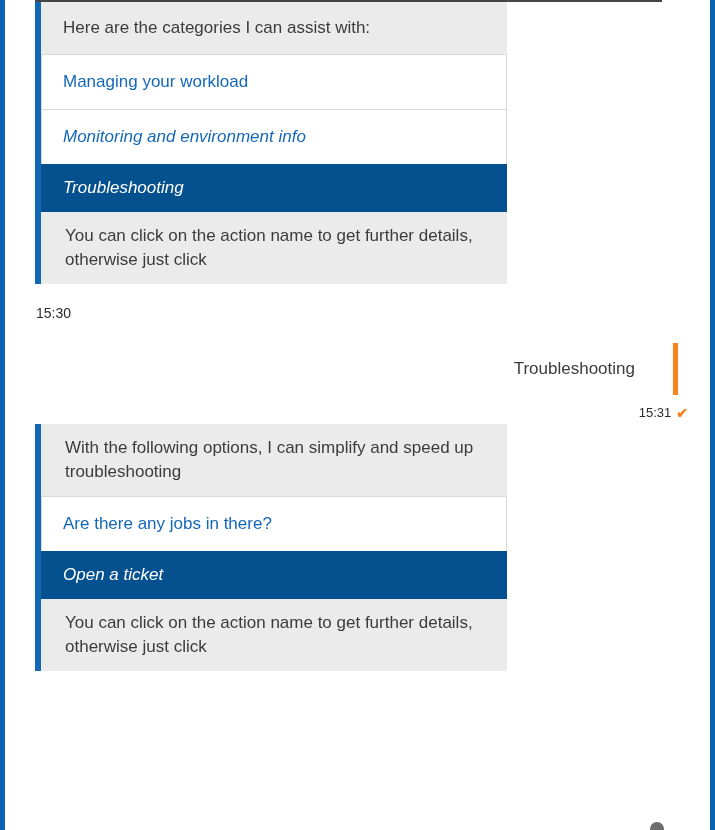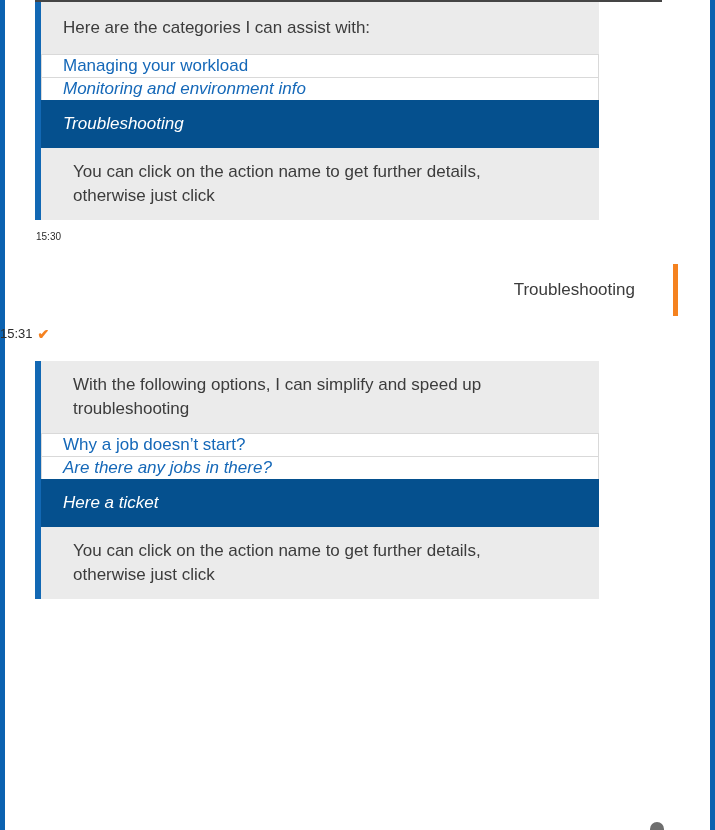--- a/index.html
+++ b/index.html
@@ -20,72 +20,72 @@
   .top-cut-line {
     position: absolute; top: 0; left: 35px; width: 627px; height: 2px;
     background: #454545;
   }
 
   .flow { position: absolute; top: 2px; left: 0; width: 715px; }
 
   .bot-group {
     display: flex;
     margin-left: 35px;
-    width: 564px;
+    width: 472px;
   }
-  .bot-group.second { margin-top: 20px; border-radius: 7px; }
+  .bot-group.second { margin-top: 4px; border-radius: 7px; }
   .accent { flex: none; width: 6px; background: #1268b4; }
   .stack  { flex: 1; min-width: 0; }
 
   .bubble {
     background: #ebebeb;
     color: #3c3c3c;
     font-size: 17px; line-height: 24px;
     padding: 14px 22px;
   }
-  .bubble.two-line { padding: 12px 32px; }
+  .bubble.two-line { padding: 12px 24px; }
 
   .opt {
     background: #ffffff;
     border: 1px solid #d9d9d9;
     color: #1568b8;
     font-size: 17px; line-height: 22px;
-    padding: 0 21px;
+    padding: 16px 21px;
     cursor: pointer;
   }
   .opt + .opt { margin-top: -1px; font-style: italic; }
   .opt.selected {
     background: #05508e;
     border: none;
     color: #ffffff;
     padding: 13px 22px;
   }
 
   .ts-left {
-    margin: 11px 0 0 36px;
-    font-size: 10px; color: #2b2b2b;
+    margin: 21px 0 0 36px;
+    font-size: 14px; color: #2b2b2b;
   }
 
   .user-row {
     margin-top: 22px;
     height: 52px;
     display: flex; align-items: center; justify-content: flex-end;
     padding-right: 37px;
   }
   .user-text {
     color: #3c3c3c; font-size: 17px; line-height: 22px;
   }
   .user-accent {
     width: 5px; height: 52px; margin-left: 38px;
     background: #f5821f;
     flex: none;
   }
   .ts-right {
     margin-top: 10px;
-    display: flex; align-items: center; justify-content: flex-start;
+    display: flex; align-items: center; justify-content: flex-end;
     padding-right: 27px;
     font-size: 13px; color: #2b2b2b;
   }
   .check {
     color: #f58220; font-size: 14px; font-weight: bold;
     margin-left: 5px; line-height: 14px;
   }
 
   .bottom-dot {
     position: absolute;
@@ -138,27 +138,24 @@
   </div>
 
   <div class="bot-group second">
     <div class="accent"></div>
     <div class="stack">
       <div class="bubble two-line">
         <div>With the following options, I can simplify and speed up</div>
         <div>troubleshooting</div>
       </div>
       <div class="opt">
-        <span>Why a job doesn’t start?</span>
-      </div>
-      <div class="opt">
         <span>Are there any jobs in there?</span>
       </div>
       <div class="opt selected">
-        <span>Here a ticket</span>
+        <span>Open a ticket</span>
       </div>
       <div class="bubble two-line">
         <div>You can click on the action name to get further details,</div>
         <div>otherwise just click</div>
       </div>
     </div>
   </div>
 
 </div>
 

